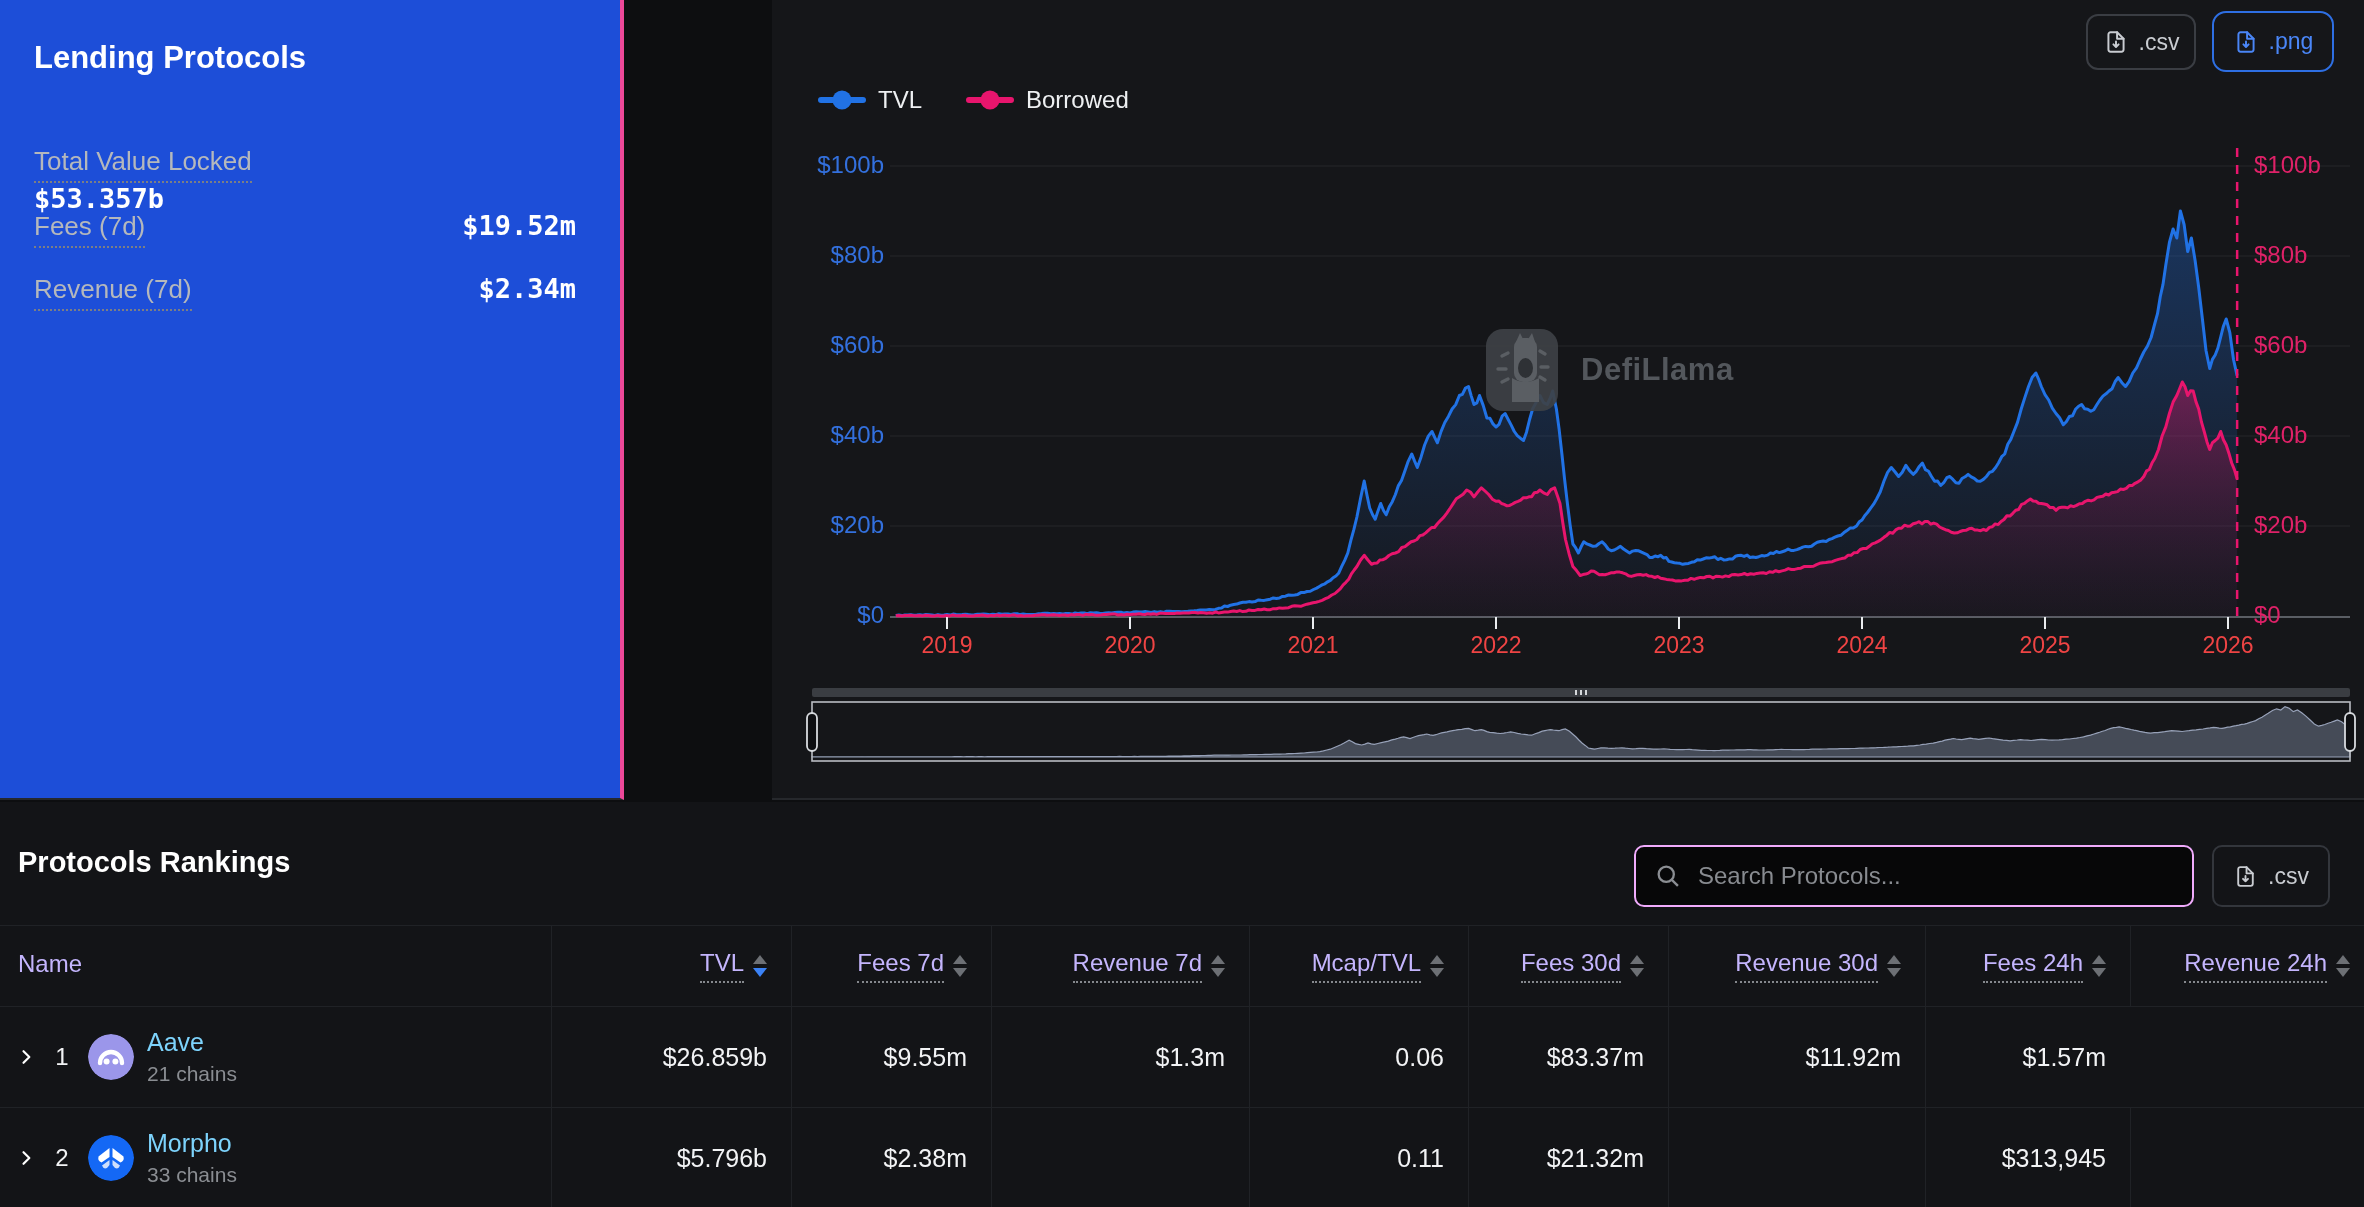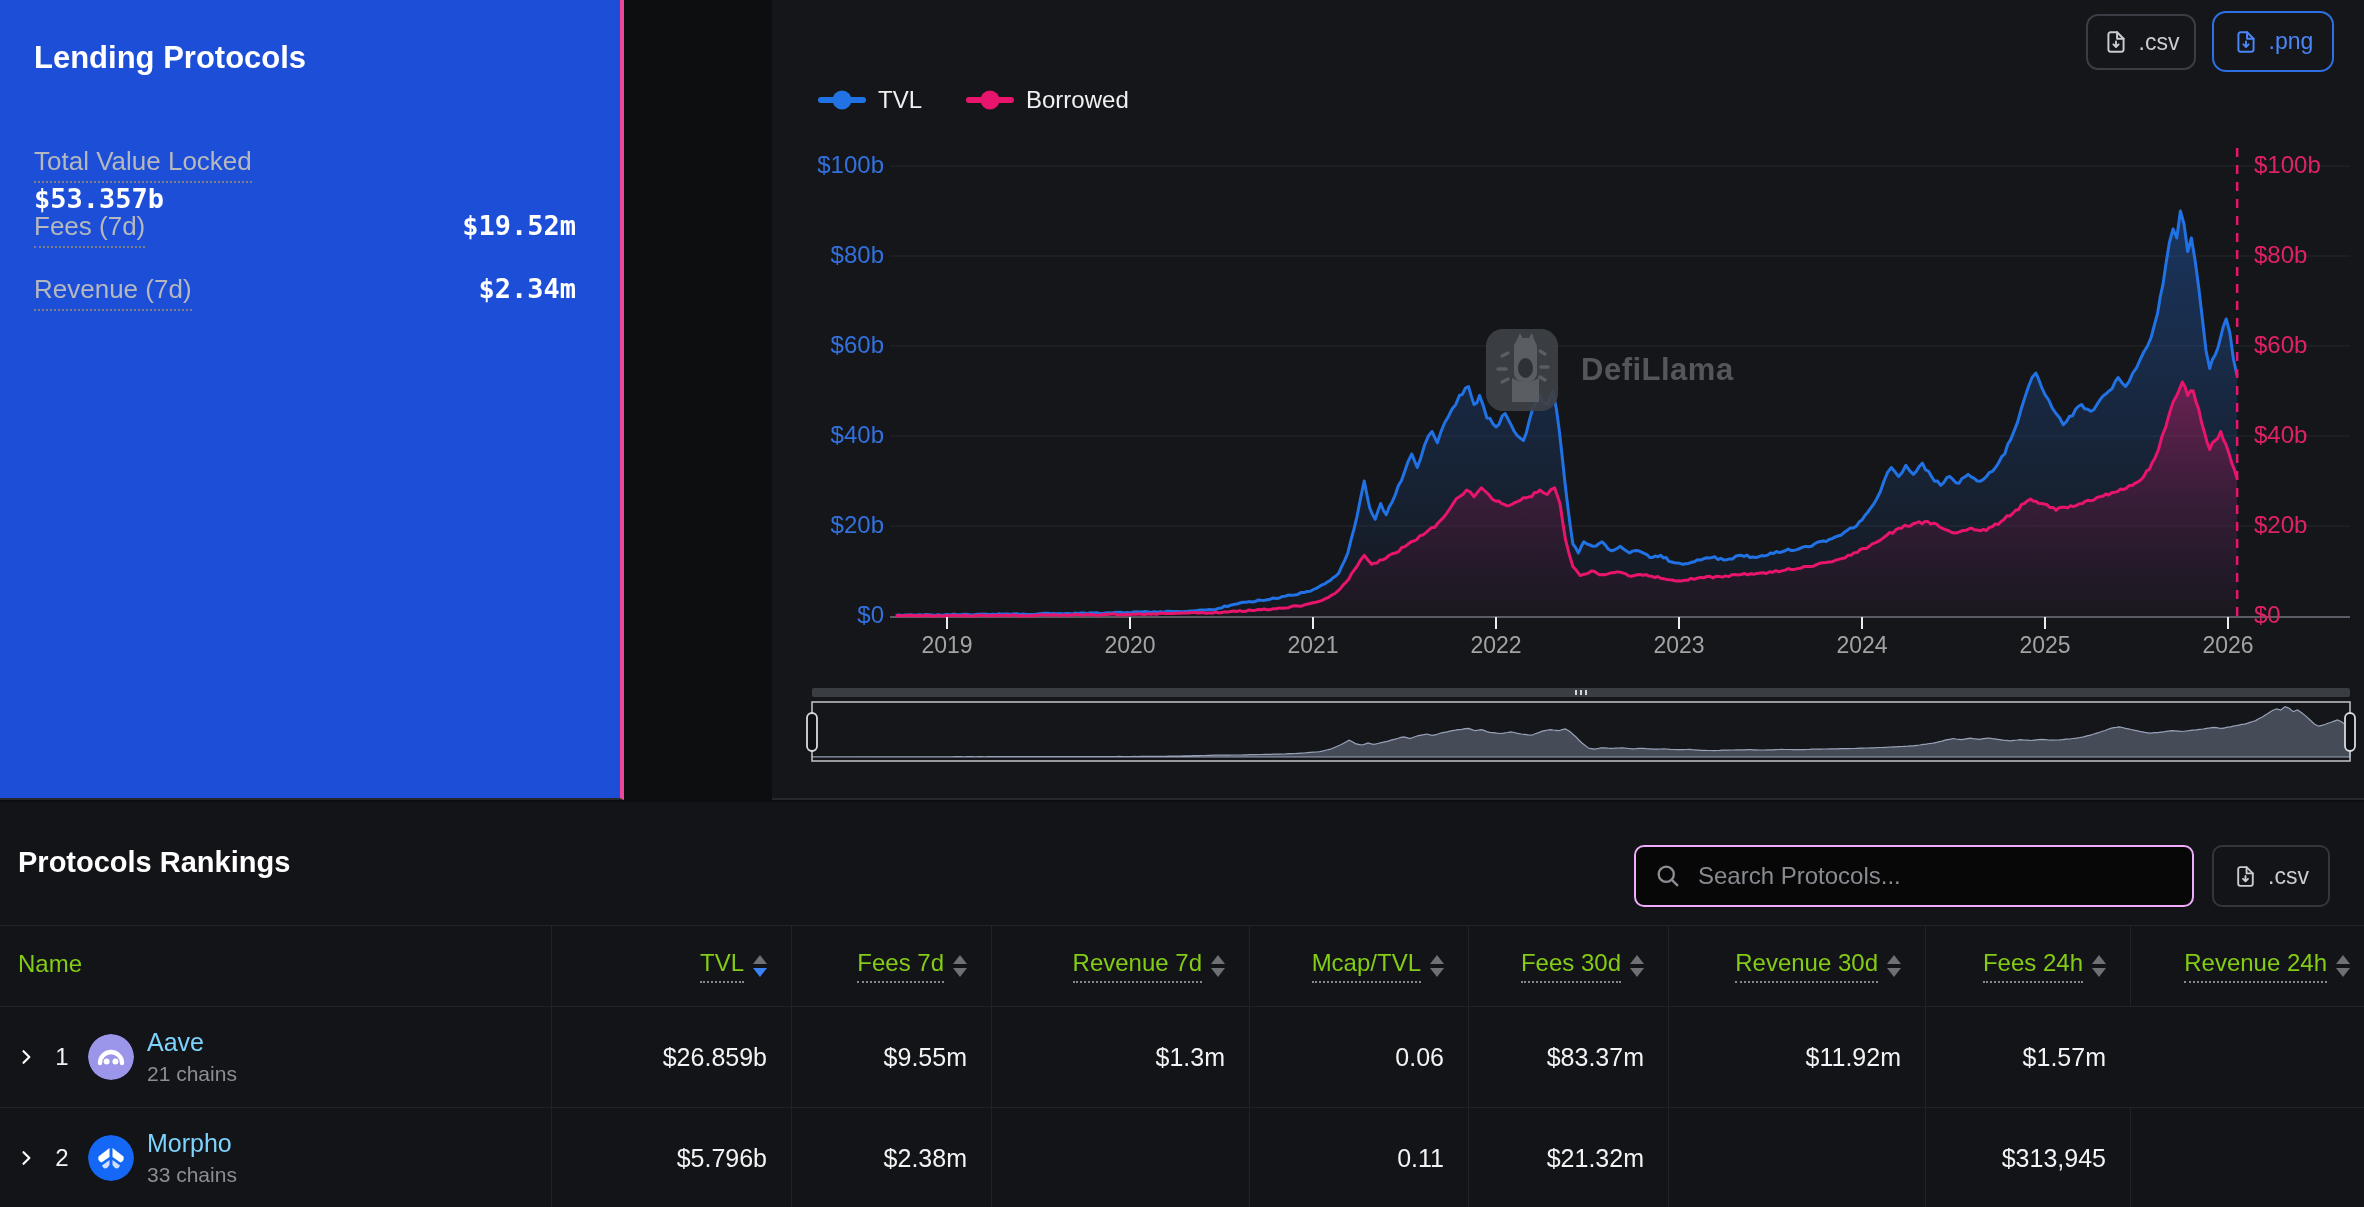--- a/index.html
+++ b/index.html
@@ -23,42 +23,42 @@
   .legend{position:absolute;left:46px;top:84px;display:flex;gap:44px;align-items:center;height:32px;}
   .legend-item{display:flex;align-items:center;gap:12px;cursor:pointer;}
   .legend-marker{position:relative;width:48px;height:6px;border-radius:3px;}
   .legend-marker .dot{position:absolute;left:50%;top:50%;transform:translate(-50%,-50%);
                       width:19px;height:19px;border-radius:50%;}
   .legend-label{font-size:24px;color:#eef0f2;}
   
   .ytick{position:absolute;font-size:24px;}
   .ytick.left{left:8px;width:104px;text-align:right;}
   .ytick.right{left:1482px;width:104px;text-align:left;}
-  .xtick{position:absolute;top:632px;width:130px;text-align:center;font-size:23px;color:#a3a3a3;}
+  .xtick{position:absolute;top:632px;width:130px;text-align:center;font-size:23px;color:#ef4444;}
   
   .watermark{position:absolute;left:713px;top:328px;display:flex;align-items:center;gap:22px;}
   .watermark-text{font-size:31px;font-weight:bold;color:#53575c;letter-spacing:0.5px;}
   
   .rankings{position:absolute;left:0;top:802px;width:2364px;height:405px;background:#131417;}
   .rankings-title{position:absolute;left:18px;top:44px;margin:0;font-size:29px;font-weight:bold;color:#fff;}
   .search-box{position:absolute;left:1634px;top:43px;width:560px;height:62px;background:#070708;
               border:2px solid #f0abfc;border-radius:10px;display:flex;align-items:center;
               gap:14px;padding-left:18px;box-sizing:border-box;}
   .search-box input{flex:1;background:transparent;border:none;outline:none;font-size:24px;
                     color:#e5e7ea;font-family:"Liberation Sans",sans-serif;}
   .search-box input::placeholder{color:#888b90;}
   .csv-btn2{position:absolute;left:2212px;top:43px;width:118px;height:62px;border:2px solid #33363c;
             border-radius:10px;color:#c9ccd1;font-size:23px;display:flex;align-items:center;
             justify-content:center;gap:10px;background:transparent;cursor:pointer;box-sizing:border-box;}
   
   .table{position:absolute;left:0;top:123px;width:2364px;}
   .thead,.trow{display:grid;grid-template-columns:551px 240px 200px 258px 219px 200px 257px 205px 234px;}
   .thead{height:80px;border-top:1px solid #202226;}
   .th{display:flex;align-items:center;justify-content:flex-end;gap:9px;padding-right:24px;
-      border-left:1px solid #202226;font-size:24px;color:#84cc16;cursor:pointer;}
+      border-left:1px solid #202226;font-size:24px;color:#c4b5fd;cursor:pointer;}
   .th.first{justify-content:flex-start;padding-left:18px;border-left:none;cursor:default;}
   .th .lbl{border-bottom:2px dotted #85888d;padding-bottom:4px;}
   .th.first .lbl{border-bottom:none;}
   .th.last{padding-right:14px;}
   .sorts{display:flex;flex-direction:column;gap:4px;}
   .tri{width:0;height:0;border-left:7px solid transparent;border-right:7px solid transparent;}
   .tri.up{border-bottom:9px solid #6d7075;}
   .tri.down{border-top:9px solid #6d7075;}
   .tri.active{border-top-color:#3b82f6;}
   .trow{height:100px;border-top:1px solid #202226;cursor:pointer;}

